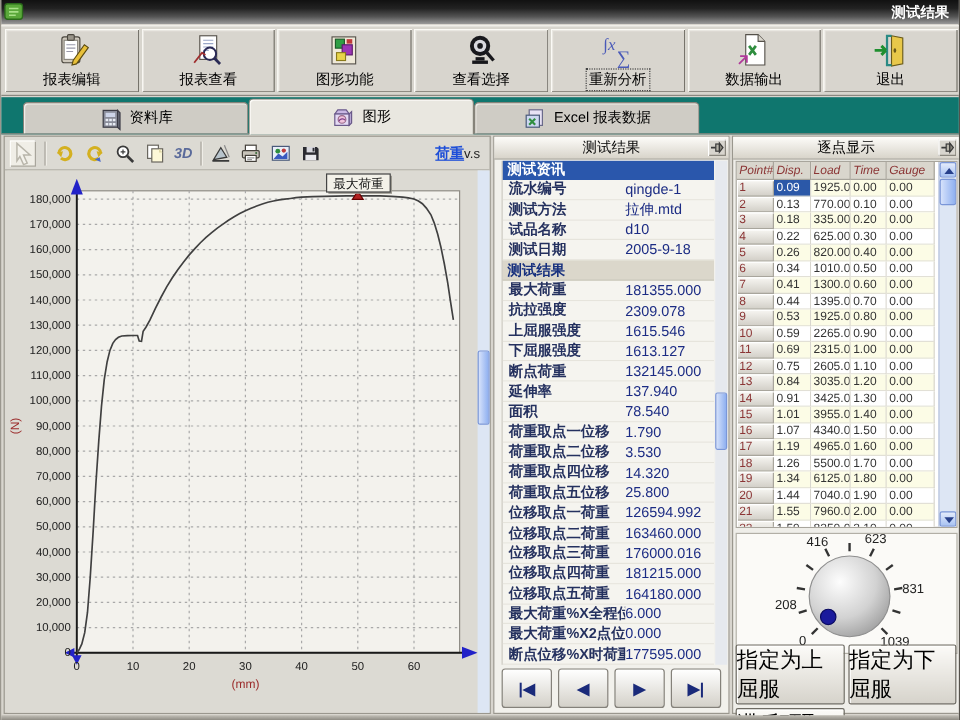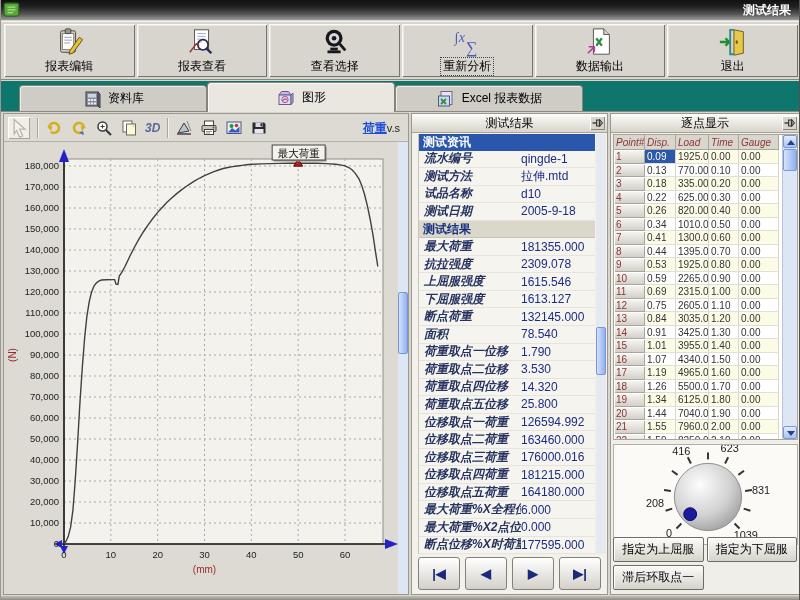--- a/index.html
+++ b/index.html
@@ -58,21 +58,21 @@
            box-shadow:inset 1px 1px 0 #fff,inset -1px -1px 0 #8a877e;cursor:pointer;}
   .pin-btn svg{width:100%;height:100%;}
   
   .mid-panel{left:410px;width:197px;height:482px;}
   .mid-list{position:absolute;left:6px;top:20px;right:12px;bottom:40px;display:flex;flex-direction:column;
             border-left:1px solid #c8c5bc;}
   .mitem{flex:1 1 0;display:flex;align-items:center;font-size:12px;overflow:hidden;}
   .sec-blue{background:#2a57ac;color:#fff;font-weight:bold;padding-left:4px;}
   .sec-gray{background:#dbd7cb;color:#17307e;font-weight:bold;padding-left:4px;border-bottom:1px solid #c6c2b6;}
   .mrow{background:#f5f4ef;border-bottom:1px solid #e6e4dc;}
-  .mlabel{width:102px;flex:none;padding-left:5px;color:#25315f;font-weight:bold;white-space:nowrap;overflow:hidden;font-style:italic;}
+  .mlabel{width:102px;flex:none;padding-left:5px;color:#25315f;font-weight:bold;white-space:nowrap;overflow:hidden;}
   .mvalue{color:#1c2c84;white-space:nowrap;}
   .mid-scroll{position:absolute;right:1px;top:20px;width:10px;bottom:40px;background:#e6e9ee;}
   .mid-scroll .xpthumb{position:absolute;left:0;width:10px;top:46%;height:48px;}
   .mid-nav{position:absolute;left:6px;right:6px;bottom:4px;height:33px;display:flex;gap:5px;}
   .nav-btn{flex:1 1 0;border:1px solid #84817a;border-radius:3px;background:linear-gradient(#ffffff,#d4d1c9);
            color:#1a2a7a;font-weight:bold;font-size:13px;display:flex;align-items:center;justify-content:center;cursor:pointer;}
   
   .right-panel{left:609px;width:190px;height:482px;background:#efeee9;}
   .pts-table{position:absolute;left:2px;top:20px;width:185px;height:306px;background:#fff;
              border:1px solid #a8a59c;overflow:hidden;font-size:10px;}
@@ -93,21 +93,21 @@
          border:1px solid #7a96d8;border-radius:2px;cursor:pointer;}
   .xpbtn .arr{position:absolute;left:3px;width:0;height:0;border-left:4px solid transparent;border-right:4px solid transparent;}
   .arr-up{top:4px;border-bottom:5px solid #27408b;}
   .arr-dn{top:4px;border-top:5px solid #27408b;}
   .pts-scroll .xpthumb{position:absolute;left:0;width:14px;top:14px;height:22px;}
   .knob-box{position:absolute;left:2px;top:330px;width:185px;height:101px;background:#fbfaf7;border:1px solid #b2afa6;}
   .knob-box svg{width:100%;height:100%;}
   .act-btns{position:absolute;left:2px;right:2px;bottom:4px;height:53px;display:grid;
             grid-template-columns:1fr 1fr;grid-template-rows:1fr 1fr;gap:3px;}
   .abtn{border:1px solid #6e6b63;border-radius:2px;background:linear-gradient(#fcfbf8,#d6d3cb);
-        font-size:12px;display:flex;align-items:center;justify-content:center;cursor:pointer;
+        font-size:18px;display:flex;align-items:center;justify-content:center;cursor:pointer;
         box-shadow:inset 1px 1px 0 #fff;}
   .bottom-strip{position:absolute;left:0;bottom:0;width:800px;height:4px;
                 background:linear-gradient(#c2bfb7,#8f8c84);}
 </style>
 </head>
 <body>
 
 <div class="root">
   <div class="titlebar">
     <span class="app-icon" id="appIcon"><svg viewBox="0 0 16 14">
@@ -130,20 +130,30 @@
       </div>
       <div class="tbtn">
         <span class="ticon"><svg viewBox="0 0 32 32">
             <rect x="8" y="3" width="15" height="21" fill="#fff" stroke="#55514a"></rect>
             <path d="M11 7h9M11 10h9M11 13h9M11 16h5" stroke="#9aa8c8" fill="none"></path>
             <circle cx="17" cy="19" r="5.5" fill="none" stroke="#2a2a55" stroke-width="1.8"></circle>
             <path d="M21 23l5 5" stroke="#2a2a55" stroke-width="2.5"></path>
             <path d="M3 27l7-9 3 2" fill="none" stroke="#a03030" stroke-width="1.6"></path>
           </svg></span>
         <span class="tlabel">报表查看</span>
+      </div>
+      <div class="tbtn">
+        <span class="ticon"><svg viewBox="0 0 32 32">
+            <rect x="5" y="4" width="21" height="24" fill="#efe9d8" stroke="#55514a"></rect>
+            <rect x="8" y="6" width="8" height="8" fill="#2f9e44" stroke="#1a5a28"></rect>
+            <rect x="14" y="11" width="9" height="9" fill="#9c36b5" stroke="#5a1a6a"></rect>
+            <rect x="9" y="18" width="8" height="7" fill="#e8d44a" stroke="#8a7a1a"></rect>
+            <rect x="18" y="6" width="5" height="4" fill="#c03a3a"></rect>
+          </svg></span>
+        <span class="tlabel">图形功能</span>
       </div>
       <div class="tbtn">
         <span class="ticon"><svg viewBox="0 0 32 32">
             <circle cx="15" cy="12" r="9" fill="#18181c"></circle>
             <circle cx="15" cy="12" r="5.5" fill="#d8d8de"></circle>
             <circle cx="15" cy="12" r="2.5" fill="#18181c"></circle>
             <path d="M21 18l6 7" stroke="#18181c" stroke-width="3"></path>
             <rect x="11" y="22" width="8" height="3" fill="#18181c"></rect>
             <rect x="8" y="25" width="14" height="3" fill="#18181c"></rect>
           </svg></span>
@@ -380,20 +390,24 @@
         </div>
         <div class="mitem mrow">
           <span class="mlabel">下屈服强度</span>
           <span class="mvalue">1613.127</span>
         </div>
         <div class="mitem mrow">
           <span class="mlabel">断点荷重</span>
           <span class="mvalue">132145.000</span>
         </div>
         <div class="mitem mrow">
+          <span class="mlabel">延伸率</span>
+          <span class="mvalue">137.940</span>
+        </div>
+        <div class="mitem mrow">
           <span class="mlabel">面积</span>
           <span class="mvalue">78.540</span>
         </div>
         <div class="mitem mrow">
           <span class="mlabel">荷重取点一位移</span>
           <span class="mvalue">1.790</span>
         </div>
         <div class="mitem mrow">
           <span class="mlabel">荷重取点二位移</span>
           <span class="mvalue">3.530</span>

